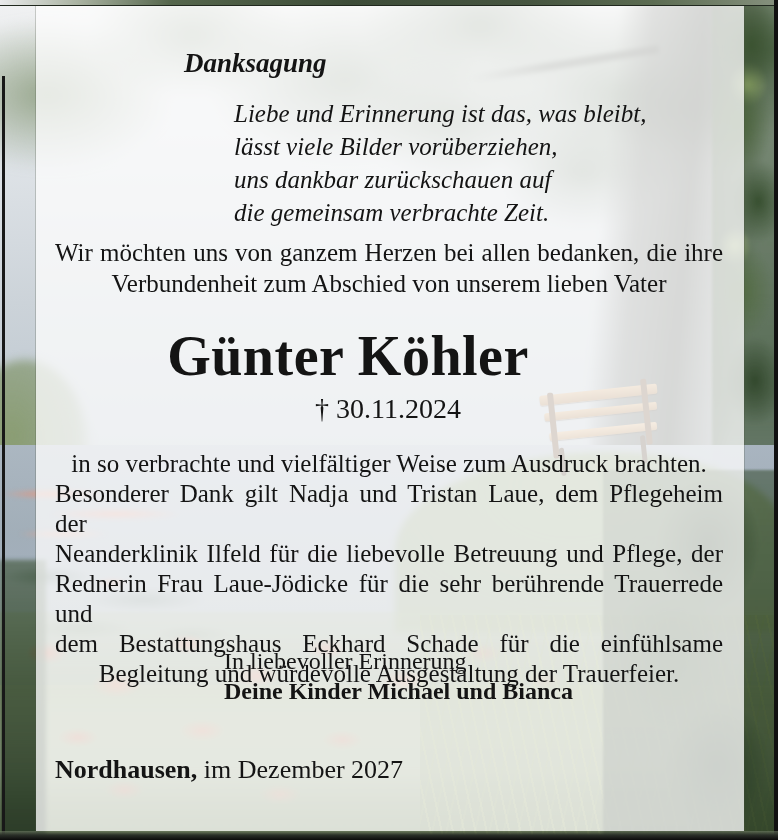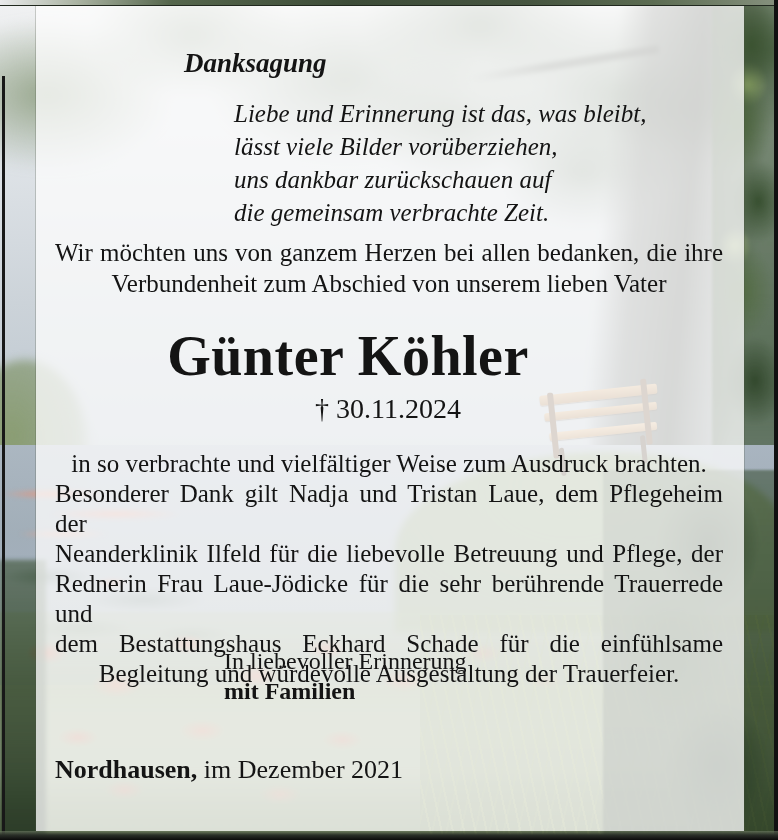--- a/index.html
+++ b/index.html
@@ -227,21 +227,21 @@
       <div class="nl">in so verbrachte und vielfältiger Weise zum Ausdruck brachten.</div>
       <div class="jl">Besonderer Dank gilt Nadja und Tristan Laue, dem Pflegeheim der</div>
       <div class="jl">Neanderklinik Ilfeld für die liebevolle Betreuung und Pflege, der</div>
       <div class="jl">Rednerin Frau Laue-Jödicke für die sehr berührende Trauerrede und</div>
       <div class="jl">dem Bestattungshaus Eckhard Schade für die einfühlsame</div>
       <div class="nl">Begleitung und würdevolle Ausgestaltung der Trauerfeier.</div>
     </div>
 
     <div class="abs memoriam">
       <div>In liebevoller Erinnerung</div>
-      <div class="b">mit Familien</div>
+      <div class="b">Deine Kinder Michael und Bianca</div>
     </div>
 
     <div class="abs closing">
-      <span class="b">Nordhausen,</span><span> im Dezember 2021</span>
+      <span class="b">Nordhausen,</span><span> im Dezember 2027</span>
     </div>
 
   </div>
 </div>
 
 </body></html>

